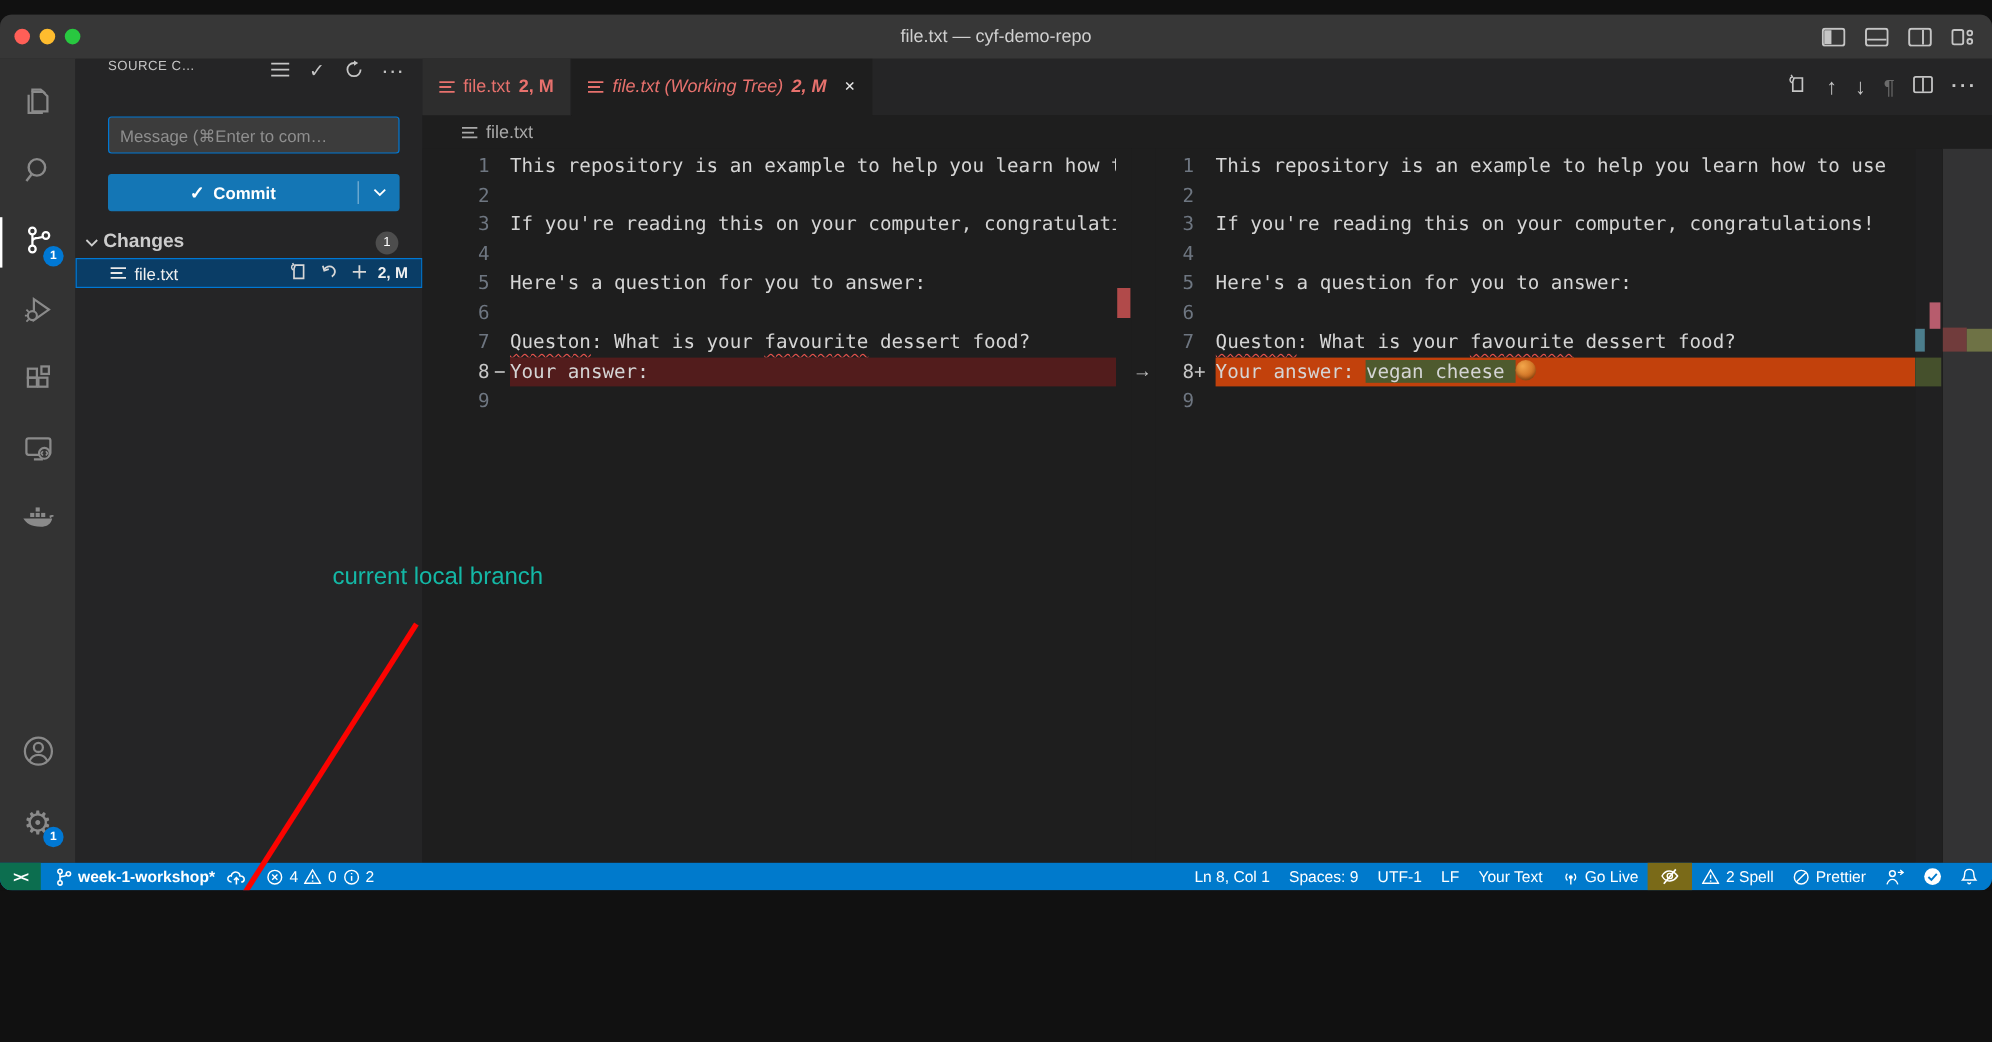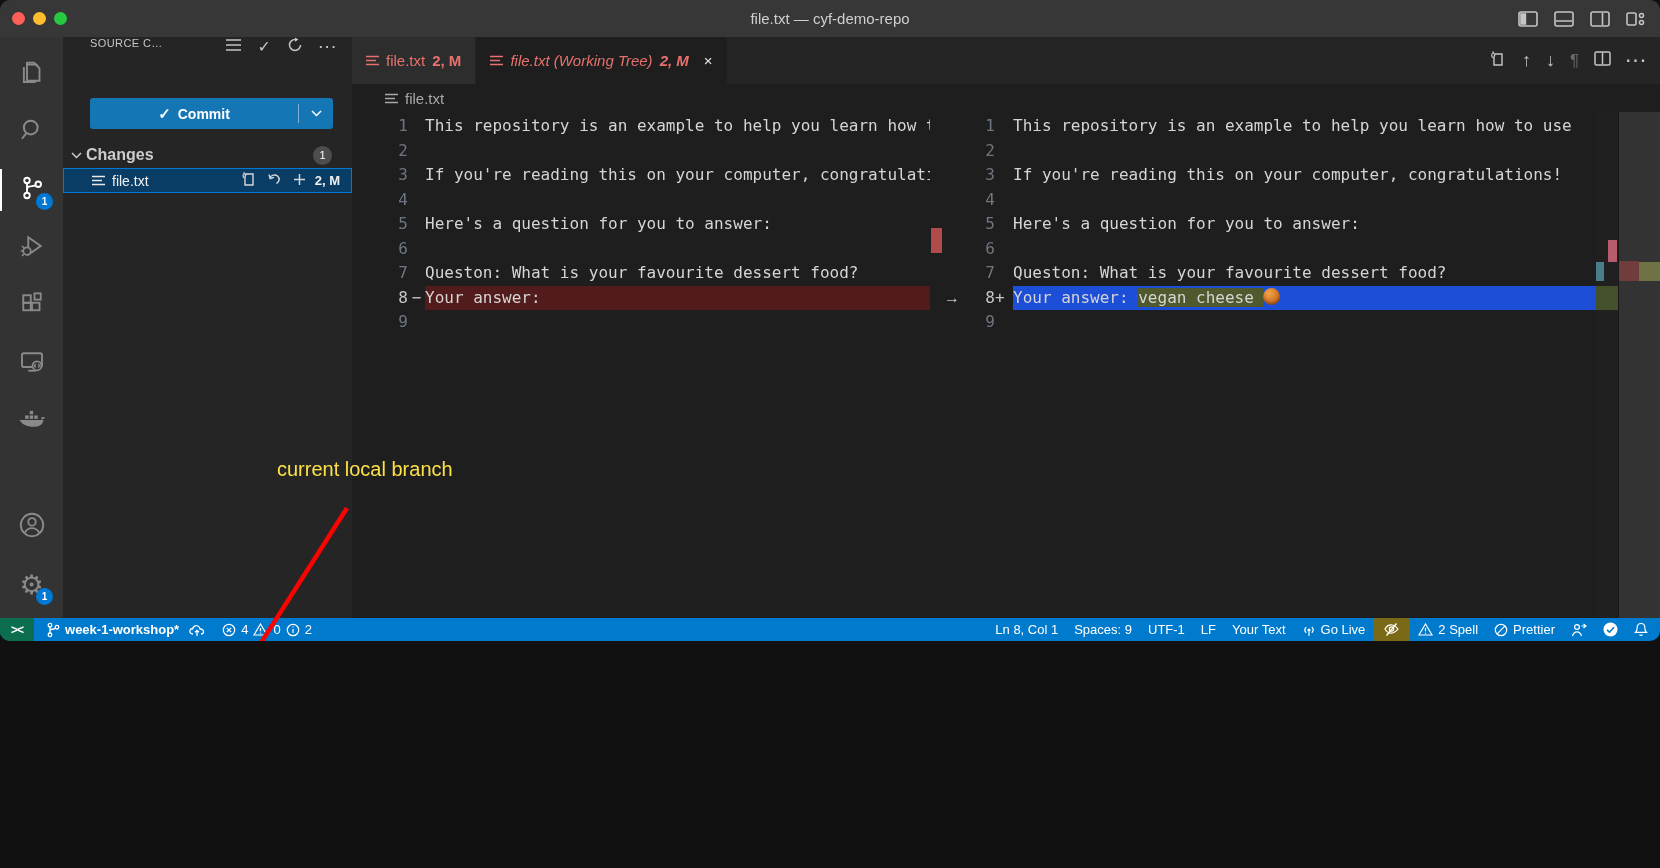--- a/index.html
+++ b/index.html
@@ -1,18 +1,18 @@
 <!DOCTYPE html>
 <html><head>
 <meta charset="utf-8">
 <style>
   html,body{margin:0;padding:0;background:#111;}
   *{box-sizing:border-box;}
-  .window{position:relative;width:1660px;height:641px;background:#1e1e1e;overflow:hidden;
-          font-family:"Liberation Sans",sans-serif;color:#cccccc;border-radius:10px;}
+  .window{position:relative;width:1660px;height:730px;background:#1e1e1e;overflow:hidden;
+          font-family:"Liberation Sans",sans-serif;color:#cccccc;border-radius:10px;margin-top:12px;}
   
   .titlebar{position:absolute;left:0;top:0;width:100%;height:37px;background:#373737;
             display:flex;align-items:center;}
   .traffic{display:flex;gap:8px;margin-left:12px;}
   .tl{width:13px;height:13px;border-radius:50%;}
   .tl.r{background:#ff5f57;} .tl.y{background:#febc2e;} .tl.g{background:#28c840;}
   .win-title{position:absolute;left:0;right:0;text-align:center;font-size:15px;color:#cfcfcf;pointer-events:none;}
   .tb-icons{position:absolute;right:14px;top:0;height:37px;display:flex;align-items:center;gap:16px;}
   .tb-icons svg{display:block;}
   
@@ -70,39 +70,39 @@
   .minimap{width:42px;flex:none;position:relative;background:#333334;border-left:1px solid #1a1a1a;}
   .row{display:flex;height:24.5px;line-height:24.5px;white-space:pre;}
   .row .num{color:#6e7681;text-align:right;flex:none;}
   .pane-left .num{width:56px;}
   .pane-right .num{width:32px;}
   .pane-left .sign{width:17px;text-align:center;flex:none;color:#c6c6c6;}
   .pane-right .sign{width:18px;text-align:left;flex:none;color:#c6c6c6;}
   .row .code{flex:1;overflow:hidden;}
   .row.removed .num,.row.added .num{color:#c6c6c6;}
   .row.removed .code{background:#521c1c;}
-  .row.added .code{background:#1d4ed8;}
+  .row.added .code{background:#c2410c;}
   .ins{background:#4e5a2e;}
-  .sq{text-decoration-style:wavy;text-decoration-color:#e4514b;
+  .sq{text-decoration:underline;text-decoration-style:wavy;text-decoration-color:#e4514b;
       text-decoration-thickness:1px;text-underline-offset:4px;}
   .emoji{display:inline-block;width:17px;height:17px;border-radius:50%;vertical-align:-2px;
          background:radial-gradient(circle at 35% 30%,#f2a64b,#cd6d20 65%,#9e5410);
          box-shadow:inset 0 -2px 3px rgba(0,0,0,.3);}
   .hscroll{position:absolute;left:73px;top:668px;width:247px;height:10px;background:#434343;border-radius:5px;}
   .mark{position:absolute;}
   
   .statusbar{position:absolute;left:0;bottom:0;width:100%;height:23px;background:#007acc;color:#fff;
              display:flex;align-items:stretch;font-size:13px;}
   .sb-item{display:flex;align-items:center;gap:5px;padding:1px 8px;white-space:nowrap;cursor:pointer;}
   .sb-remote{background:#0c6e4f;padding:0 11px;font-weight:bold;letter-spacing:-1px;font-size:12px;}
   .sb-olive{background:#7a6a18;padding:0 10px;}
   .sb-spacer{flex:1;}
   .sb-item svg{display:block;}
   
-  .anno-label{position:absolute;left:277px;top:458px;color:#fde047;font-size:20px;}
+  .anno-label{position:absolute;left:277px;top:458px;color:#14b8a6;font-size:20px;}
   .anno-svg{position:absolute;left:0;top:0;width:1660px;height:868px;pointer-events:none;}
 </style>
 </head>
 <body>
 
 <div class="window">
 
   <div class="titlebar">
     <div class="traffic">
       <div class="tl r"></div>
@@ -225,20 +225,23 @@
                   <line x1="1" y1="12" x2="16" y2="12"></line>
                 </g>
               </svg></span>
           <span style="font-size:16px;">✓</span>
           <span><svg width="16" height="16" viewBox="0 0 16 16">
                 <path d="M13.5 8 A5.5 5.5 0 1 1 8 2.5" fill="none" stroke="#c5c5c5" stroke-width="1.5"></path>
                 <path d="M8 0.5 L8 4.8 L11.5 2.6 Z" fill="#c5c5c5"></path>
               </svg></span>
           <span style="letter-spacing:2px;font-weight:bold;">···</span>
         </div>
+      </div>
+      <div class="msg-input">
+        <span>Message (⌘Enter to com…</span>
       </div>
       <div class="commit-btn">
         <div class="commit-main">
           <span style="font-size:15px;">✓</span>
           <span>Commit</span>
         </div>
         <div class="commit-sep"></div>
         <div class="commit-drop">
           <svg width="11" height="7" viewBox="0 0 11 7">
               <path d="M1 1 L5.5 5.5 L10 1" fill="none" stroke="#fff" stroke-width="1.5"></path>

